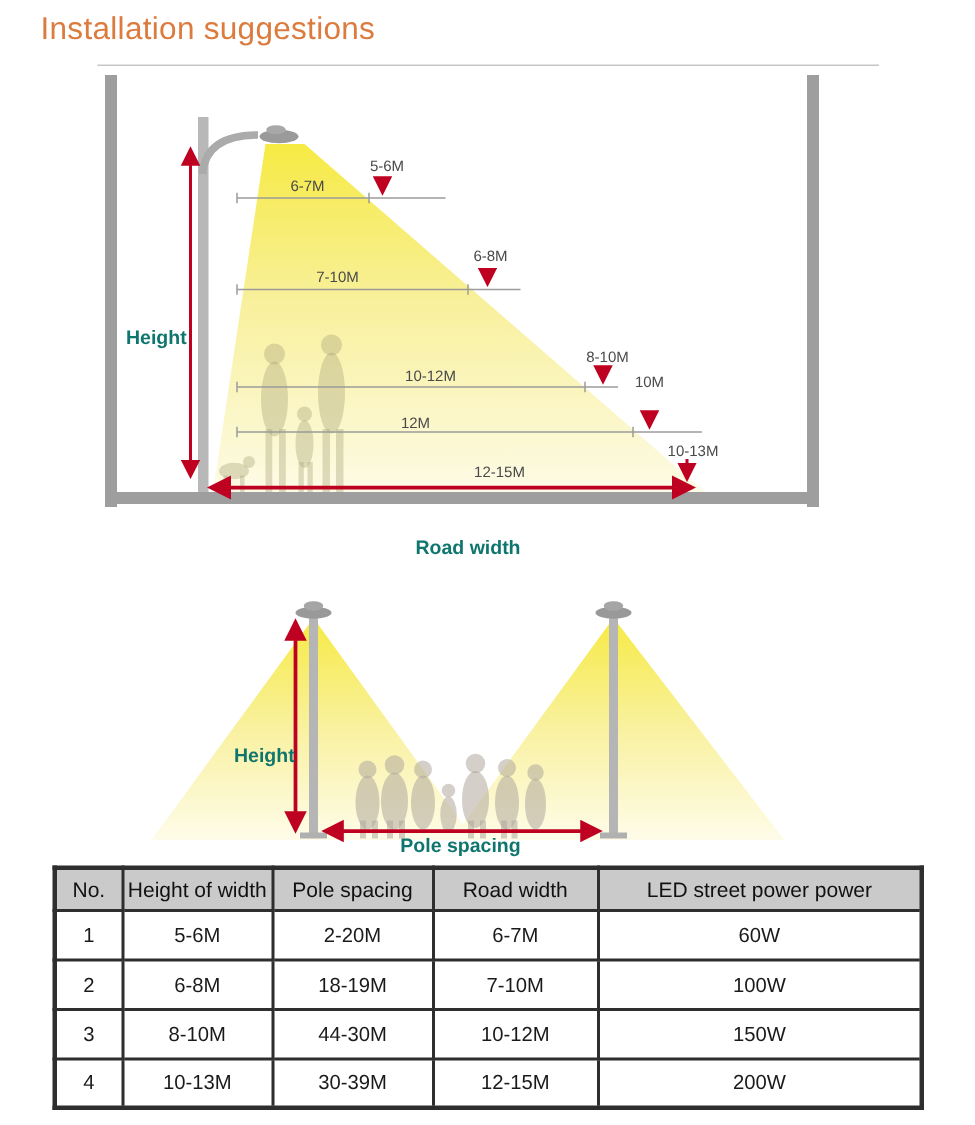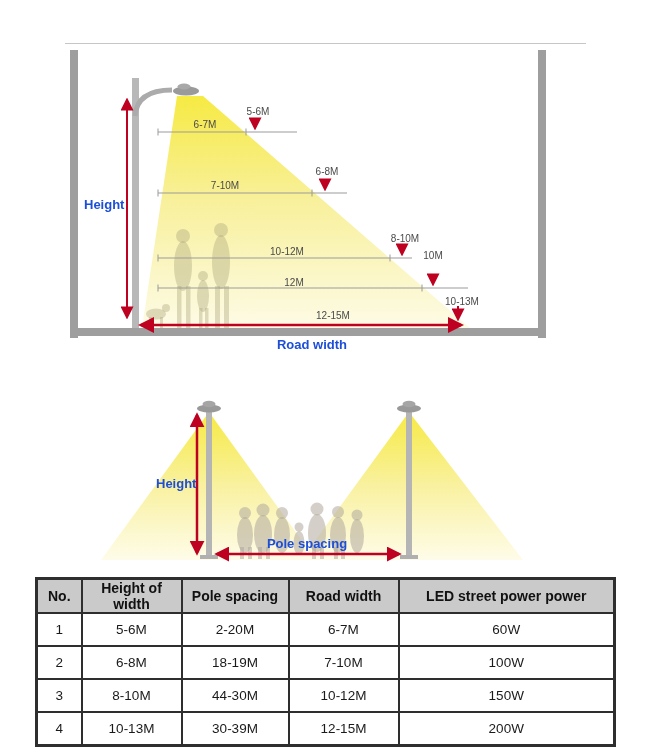--- a/index.html
+++ b/index.html
@@ -12,39 +12,40 @@
   .separator { position:absolute; left:65px; top:43px; width:521px; height:1px;
                background:#c6c6c6; }
 
   .diag { position:absolute; left:0; }
   #diag1 { top:38px; width:650px; height:320px; }
   #diag2 { top:395px; width:650px; height:175px; }
   .diag svg { position:absolute; left:0; top:0; }
 
   .lbl { position:absolute; font-size:10px; color:#4a4a4a; white-space:nowrap;
          transform:translateX(-50%); }
-  .lbl.bold { font-size:13px; font-weight:bold; color:#1d4ed8; }
+  .lbl.bold { font-size:13px; font-weight:bold; color:#0f766e;margin-top:20px; }
   .lbl.left-anchor { transform:none; }
 
   table.spec { position:absolute; left:35px; top:577px; width:578px;
                border-collapse:collapse; table-layout:fixed;
                border:3px solid #2e2e2e; }
   table.spec th, table.spec td { border:2px solid #2e2e2e; text-align:center;
                vertical-align:middle; }
-  table.spec th { background:#cacaca; font-size:14px; font-weight:bold;
+  table.spec th { background:#cacaca; font-size:14px; font-weight:normal;
                color:#111; height:28px; }
   table.spec td { font-size:13.5px; color:#1a1a1a; height:33px; background:#fff; }
   col.c0{width:45px;} col.c1{width:100px;} col.c2{width:107px;}
   col.c3{width:110px;} col.c4{width:216px;}
 </style>
 </head>
 <body>
 
 <div class="page">
 
+  <div class="title">Installation suggestions</div>
   <div class="separator"></div>
 
   <div class="diag" id="diag1">
     <svg width="650" height="320" viewBox="0 0 650 320">
       <defs>
         <linearGradient id="beam1" x1="0" y1="0" x2="0" y2="1">
           <stop offset="0" stop-color="#f6ea43"></stop>
           <stop offset="0.45" stop-color="#f8f09b"></stop>
           <stop offset="1" stop-color="#fdfbe6"></stop>
         </linearGradient>
@@ -109,21 +110,21 @@
       </g>
     </svg>
 
     <div class="lbl bold left-anchor" style="left:84px; top:159px;">Height</div>
     <div class="lbl" style="left:205px; top:81px;">6-7M</div>
     <div class="lbl" style="left:258px; top:68px;">5-6M</div>
     <div class="lbl" style="left:225px; top:142px;">7-10M</div>
     <div class="lbl" style="left:327px; top:128px;">6-8M</div>
     <div class="lbl" style="left:287px; top:208px;">10-12M</div>
     <div class="lbl" style="left:405px; top:195px;">8-10M</div>
-    <div class="lbl" style="left:277px; top:239px;margin-left:17px;">12M</div>
+    <div class="lbl" style="left:277px; top:239px;">12M</div>
     <div class="lbl" style="left:433px; top:212px;">10M</div>
     <div class="lbl" style="left:333px; top:272px;">12-15M</div>
     <div class="lbl" style="left:462px; top:258px;">10-13M</div>
     <div class="lbl bold" style="left:312px; top:299px;">Road width</div>
   </div>
 
   <div class="diag" id="diag2">
     <svg width="650" height="175" viewBox="0 0 650 175">
       <defs>
         <linearGradient id="beam2" x1="0" y1="0" x2="0" y2="1">

